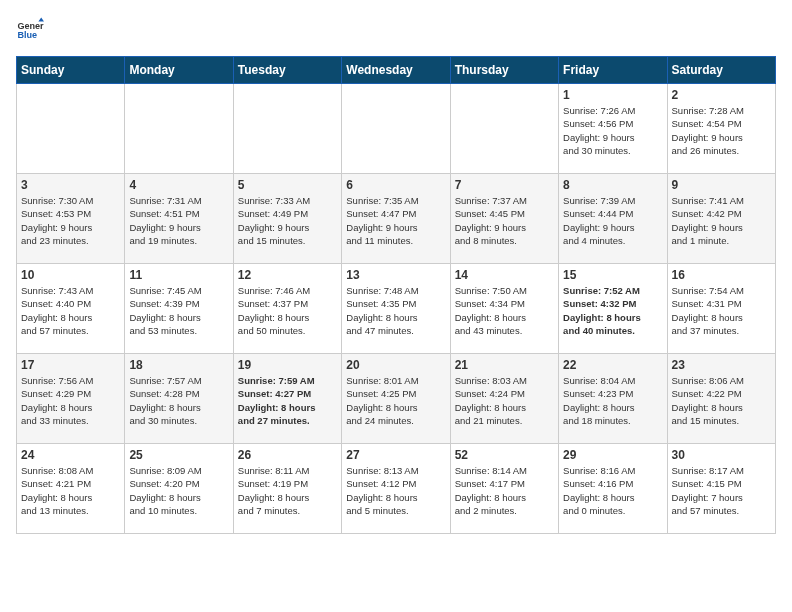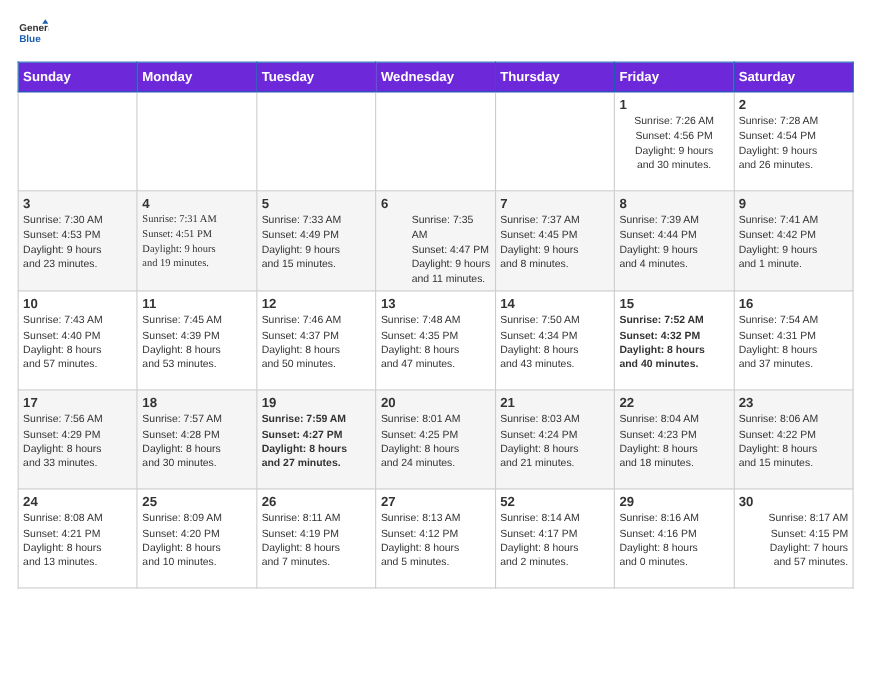--- a/index.html
+++ b/index.html
@@ -36,21 +36,21 @@
     .location {
       font-size: 15px;
       color: #555;
     }
     .calendar {
       width: 100%;
       border-collapse: collapse;
       table-layout: fixed;
     }
     .calendar thead th {
-      background: #6d28d9;
+      background: #0c4a6e;
       color: #fff;
       font-size: 12px;
       font-weight: bold;
       padding: 6px 4px;
       text-align: left;
       border: 1px solid #1a5fb4;
     }
     .calendar tbody td {
       vertical-align: top;
       border: 1px solid #ccc;
@@ -113,21 +113,21 @@
   </thead>
   <tbody id="calendar-body">
   <tr>
         <td class="empty"></td>
         <td class="empty"></td>
         <td class="empty"></td>
         <td class="empty"></td>
         <td class="empty"></td>
         <td>
           <span class="day-number">1</span>
-          <div class="day-info" style="white-space: pre-line; text-align: center;">Sunrise: 7:26 AM
+          <div class="day-info" style="white-space: pre-line;">Sunrise: 7:26 AM
 Sunset: 4:56 PM
 Daylight: 9 hours
 and 30 minutes.</div>
         </td>
         <td>
           <span class="day-number">2</span>
           <div class="day-info" style="white-space: pre-line;">Sunrise: 7:28 AM
 Sunset: 4:54 PM
 Daylight: 9 hours
 and 26 minutes.</div>
@@ -136,35 +136,35 @@
       <tr>
         <td>
           <span class="day-number">3</span>
           <div class="day-info" style="white-space: pre-line;">Sunrise: 7:30 AM
 Sunset: 4:53 PM
 Daylight: 9 hours
 and 23 minutes.</div>
         </td>
         <td>
           <span class="day-number">4</span>
-          <div class="day-info" style="white-space: pre-line; font-family: Liberation Serif, serif;">Sunrise: 7:31 AM
+          <div class="day-info" style="white-space: pre-line;">Sunrise: 7:31 AM
 Sunset: 4:51 PM
 Daylight: 9 hours
 and 19 minutes.</div>
         </td>
         <td>
           <span class="day-number">5</span>
           <div class="day-info" style="white-space: pre-line;">Sunrise: 7:33 AM
 Sunset: 4:49 PM
 Daylight: 9 hours
 and 15 minutes.</div>
         </td>
         <td>
           <span class="day-number">6</span>
-          <div class="day-info" style="white-space: pre-line; margin-left: 28px;">Sunrise: 7:35 AM
+          <div class="day-info" style="white-space: pre-line;">Sunrise: 7:35 AM
 Sunset: 4:47 PM
 Daylight: 9 hours
 and 11 minutes.</div>
         </td>
         <td>
           <span class="day-number">7</span>
           <div class="day-info" style="white-space: pre-line;">Sunrise: 7:37 AM
 Sunset: 4:45 PM
 Daylight: 9 hours
 and 8 minutes.</div>
@@ -324,20 +324,20 @@
         </td>
         <td>
           <span class="day-number">29</span>
           <div class="day-info" style="white-space: pre-line;">Sunrise: 8:16 AM
 Sunset: 4:16 PM
 Daylight: 8 hours
 and 0 minutes.</div>
         </td>
         <td>
           <span class="day-number">30</span>
-          <div class="day-info" style="white-space: pre-line; text-align: right;">Sunrise: 8:17 AM
+          <div class="day-info" style="white-space: pre-line;">Sunrise: 8:17 AM
 Sunset: 4:15 PM
 Daylight: 7 hours
 and 57 minutes.</div>
         </td>
       </tr>
     </tbody>
 </table>
 
 </body></html>

